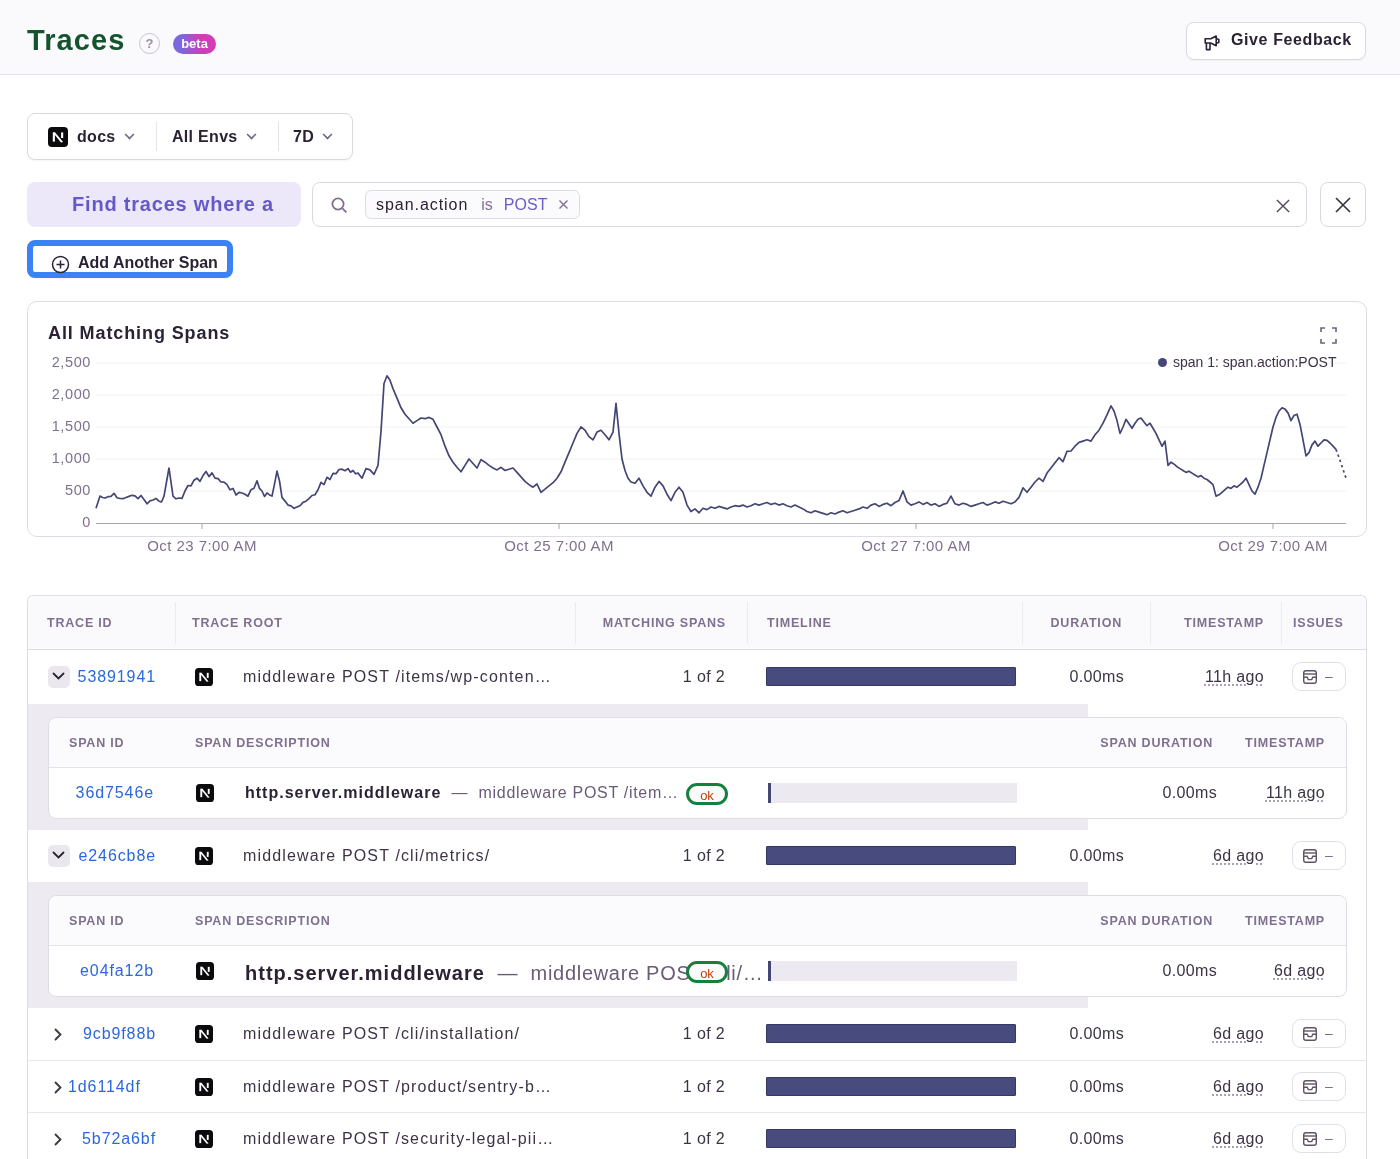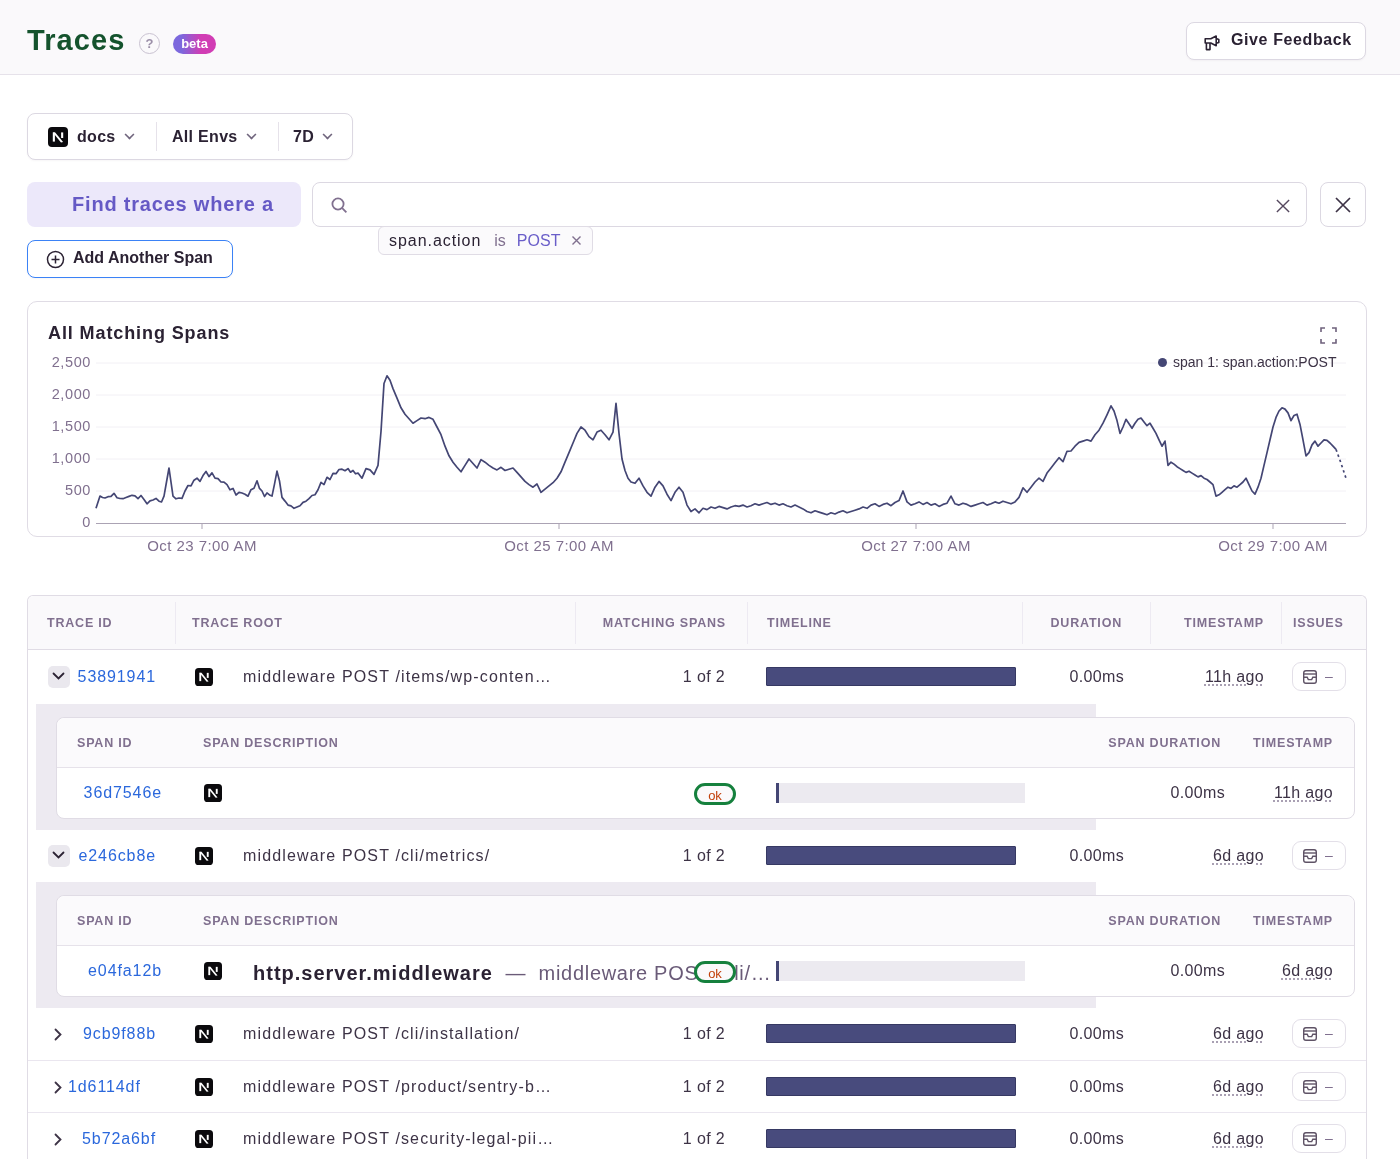--- a/index.html
+++ b/index.html
@@ -11,38 +11,38 @@
 .beta { position:absolute; left:173px; top:34px; width:43px; height:20px; border-radius:10px; background:linear-gradient(90deg,#7c68dd 20%,#d13db4 65%); color:#fff; font-size:13px; font-weight:600; text-align:center; line-height:19px; }
 .fbBtn { position:absolute; left:1186px; top:22px; width:180px; height:38px; background:#fff; border:1px solid #dcd8e2; border-radius:8px; box-shadow:0 1px 2px rgba(43,34,51,0.04); }
 .fbBtn span { position:absolute; left:44px; top:8px; font-size:16px; font-weight:600; color:#2b2233; letter-spacing:0.6px; }
 .filterBar { position:absolute; left:27px; top:113px; width:326px; height:47px; background:#fff; border:1px solid #dcd8e2; border-radius:8px; box-shadow:0 1px 2px rgba(43,34,51,0.04); }
 .fseg { position:absolute; top:0; height:45px; display:flex; align-items:center; }
 .fsep { position:absolute; top:8px; width:1px; height:29px; background:#e6e2ea; }
 .ftxt { font-size:16px; font-weight:600; color:#2b2233; letter-spacing:0.3px; }
 .chev { display:inline-block; width:9px; height:9px; border-right:2px solid #71667e; border-bottom:2px solid #71667e; transform:rotate(45deg) scale(0.78); margin-left:9px; margin-top:-4px; }
 .findLbl { position:absolute; left:27px; top:182px; width:274px; height:45px; background:#ece8fa; border-radius:8px; color:#6559c5; font-size:20px; font-weight:600; text-align:center; line-height:45px; text-indent:18px; letter-spacing:0.8px; }
 .searchBox { position:absolute; left:312px; top:182px; width:995px; height:45px; background:#fff; border:1px solid #dcd8e2; border-radius:8px; }
-.token { position:absolute; left:65px; top:7px; height:29px; background:#fbfafc; border:1px solid #e0dce5; border-radius:6px; display:flex; align-items:center; padding:0 10px;margin-top:36px; }
+.token { position:absolute; left:52px; top:7px; height:29px; background:#fbfafc; border:1px solid #e0dce5; border-radius:6px; display:flex; align-items:center; padding:0 10px; }
 .xBtn { position:absolute; left:1320px; top:182px; width:46px; height:45px; background:#fff; border:1px solid #dcd8e2; border-radius:8px; }
-.addBtn { position:absolute; left:27px; top:240px; width:206px; height:38px; background:#fff; border:1px solid #3b82f6; border-radius:8px; box-shadow:0 1px 2px rgba(43,34,51,0.04);padding-left:40px; }
+.addBtn { position:absolute; left:27px; top:240px; width:206px; height:38px; background:#fff; border:6px solid #3b82f6; border-radius:8px; box-shadow:0 1px 2px rgba(43,34,51,0.04);padding-left:40px; }
 .addBtn span { position:absolute; left:45px; top:8px; font-size:16px; font-weight:600; color:#2b2233; }
 .chartPanel { position:absolute; left:27px; top:301px; width:1340px; height:236px; background:#fff; border:1px solid #e0dce5; border-radius:10px; }
 .chartTitle { position:absolute; left:20px; top:21px; font-size:18px; font-weight:700; color:#2b2233; letter-spacing:0.9px; }
 .legend { position:absolute; left:1130px; top:52px; font-size:14px; color:#3d3346; }
 .ldot { display:inline-block; width:9px; height:9px; border-radius:50%; background:#444674; margin-right:6px; }
 .tbl { position:absolute; left:27px; top:595px; width:1340px; height:564px; background:#fff; border:1px solid #e0dce5; border-radius:6px 6px 0 0; border-bottom:none; }
 .thead { position:absolute; left:0; top:0; width:1338px; height:54px; background:#faf9fb; border-bottom:1px solid #e0dce5; border-radius:6px 6px 0 0; }
 .th { position:absolute; top:20px; font-size:12.5px; font-weight:600; color:#80708f; letter-spacing:0.8px; }
 .vsep { position:absolute; top:6px; width:1px; height:42px; background:#edeaf2; }
 .trow { position:absolute; left:0; width:1338px; height:52px; background:#fff; }
 .cellTxt { position:absolute; top:16px; font-size:16px; color:#3d3346; letter-spacing:0.35px; }
 .link { font-size:16px; color:#2b68dc; letter-spacing:0.9px; }
 .bar { position:absolute; left:738px; top:16px; width:250px; height:19px; background:#484b7d; border:1px solid #363963; border-radius:1px; }
 .chevBtnBg { position:absolute; left:20px; top:15px; width:22px; height:22px; background:#eae8ee; border-radius:5px; }
-.band { position:absolute; left:8px; width:1060px; height:126px; background:#edeaf1; }
+.band { position:absolute; left:0; width:1060px; height:126px; background:#edeaf1; }
 .card { position:absolute; left:20px; top:13px; width:1299px; height:102px; background:#fff; border:1px solid #e0dce5; border-radius:8px; }
 .cardHead { position:absolute; left:0; top:0; width:1297px; height:50px; background:#fbfafc; border-bottom:1px solid #e6e2ea; border-radius:8px 8px 0 0; }
 .sth { position:absolute; top:18px; font-size:12.5px; font-weight:600; color:#80708f; letter-spacing:0.8px; }
 .okPill { position:absolute; top:15px; width:42px; height:22px; background:#faf9fb; border:3px solid #15803d; border-radius:11px; font-size:13px; color:#c2410c; text-align:center; line-height:20px; }
 .strack { position:absolute; left:719px; top:15px; width:249px; height:20px; background:#eceaf0; }
 .stick { position:absolute; left:0; top:0; width:3px; height:20px; background:#444674; }
 .dotted { text-decoration:underline dotted #8d819b; text-underline-offset:3px; }
 .issuesPill { position:absolute; left:1264px; top:11px; width:54px; height:29px; border:1px solid #e3dfe8; border-radius:9px; background:#fff; }
 .rowline { border-top:1px solid #eae6ef; }
 </style>
@@ -203,20 +203,21 @@
         <div class="sth" style="left:1176px;width:100px;text-align:right">TIMESTAMP</div>
       </div>
       <div class="abs" style="left:0;top:50px;width:1297px;height:51px">
         <div class="link abs" style="left:15px;top:16px;width:90px;text-align:right">36d7546e</div>
         <svg class="abs" style="left:147px;top:16px" width="18" height="18" viewBox="0 0 20 20">
             <rect x="0" y="0" width="20" height="20" rx="4" fill="#0b0a0d"></rect>
             <rect x="4.8" y="5.4" width="2.1" height="9.2" fill="#fff"></rect>
             <polygon points="4.8,5.4 7.2,5.4 15.1,14.9 13.0,15.4" fill="#fff"></polygon>
             <rect x="13.1" y="5.4" width="2.1" height="5.6" fill="#fff"></rect>
           </svg>
+        <div class="abs" style="left:196px;top:16px;font-size:16px;letter-spacing:1.0px"><b style="color:#2b2233">http.server.middleware</b><span style="color:#6a5b78;letter-spacing:0.7px">&nbsp; — &nbsp;middleware POST /item…</span></div>
         <div class="okPill" style="left:637px">ok</div>
         <div class="strack">
             <div class="stick"></div>
           </div>
         <div class="cellTxt" style="left:1068px;top:16px;width:100px;text-align:right">0.00ms</div>
         <div class="cellTxt dotted" style="left:1176px;top:16px;width:100px;text-align:right">11h ago</div>
       </div>
     </div>
   </div>
   <div class="trow" style="top:234px">

